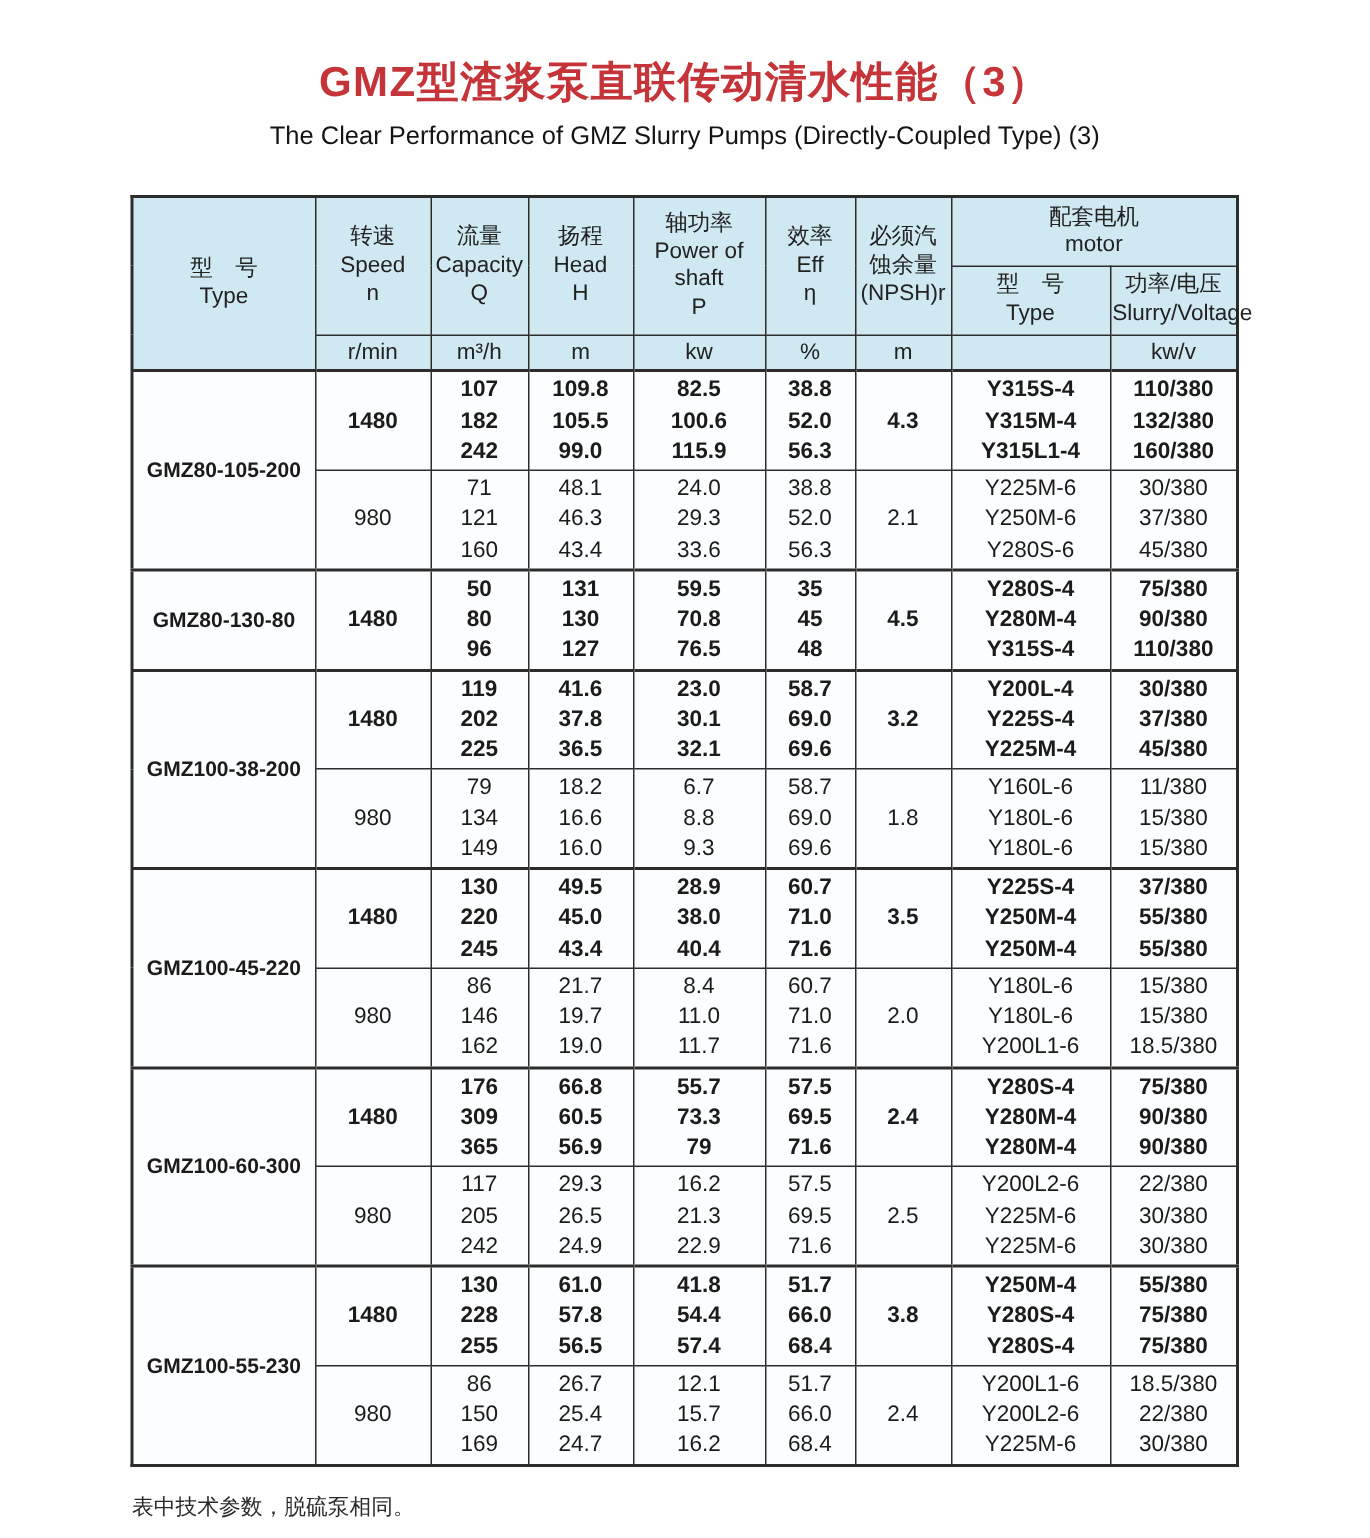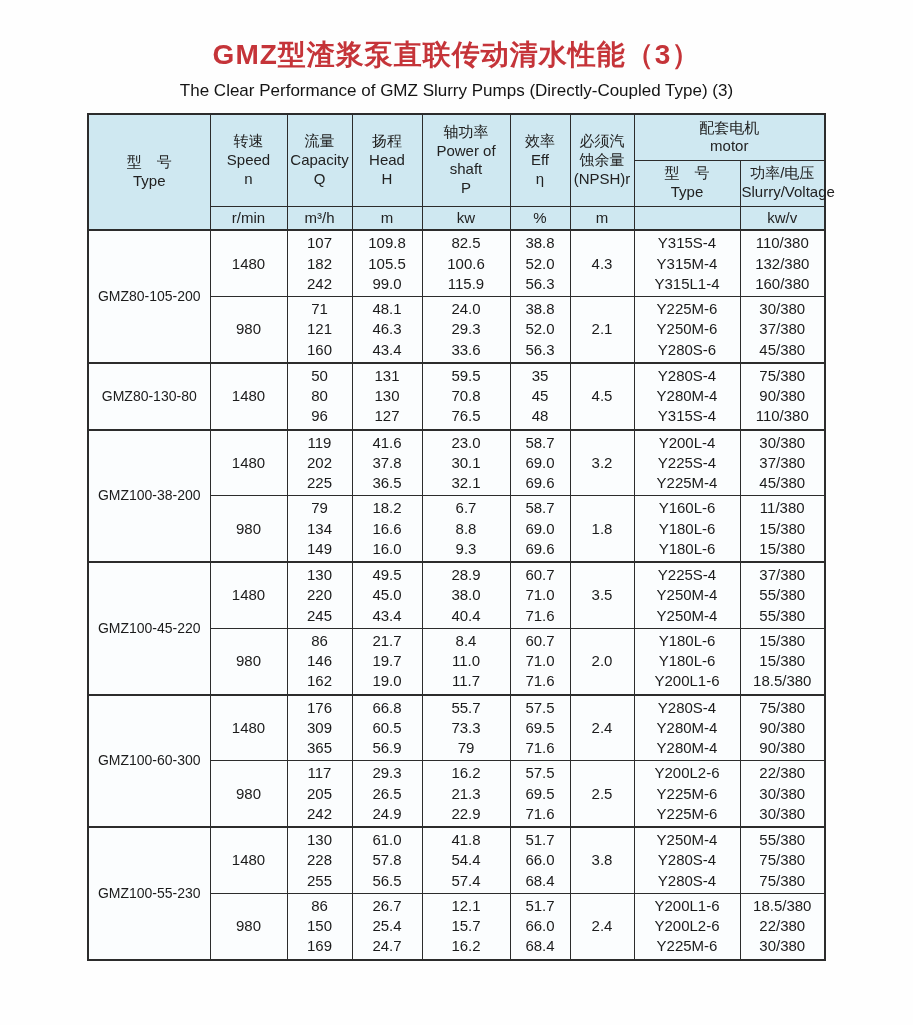--- a/index.html
+++ b/index.html
@@ -17,21 +17,21 @@
     text-align: center;
     font-size: 28px;
     font-weight: bold;
     letter-spacing: 1px;
     color: var(--title-red, #c53439);
   }
   .title-en {
     text-align: center;
     font-size: 17px;
     color: #141414;
-    margin-bottom: 12px;
+    margin-bottom: 29px;
   }
   table.perf-table {
     border-collapse: collapse;
     table-layout: fixed;
     width: 737px;
     margin: 0 auto;
     border: 2.5px solid var(--border, #2c2c2c);
     background: var(--cell-bg, #fbfdfe);
   }
   th, td {
@@ -48,21 +48,21 @@
     font-weight: normal;
     color: #222;
     line-height: 1.25;
   }
   tr.h-top th { height: 46px; }
   tr.h-sub th { height: 46px; }
   tr.unit-row th { height: 20px; }
   tbody tr { height: 63px; }
   tbody td { color: #1b1b1b; }
   td.c-type { font-size: 14px; padding: 0; letter-spacing: 0; }
-  tbody tr.group-start td { border-top: 2.5px solid var(--border, #2c2c2c); }
+  tbody tr.group-start td { border-top: 2.5px solid var(--border, #2c2c2c); font-weight: bold; }
   .footnote {
     width: 737px;
     margin: 17px auto 0 auto;
     text-align: left;
     font-size: 14.5px;
     color: #2a2a2a;
   }
 </style>
 </head>
 <body>
@@ -371,13 +371,14 @@
           <td class="c-num">Y200L1-6
 Y200L2-6
 Y225M-6</td>
           <td class="c-num">18.5/380
 22/380
 30/380</td>
         </tr>
       </tbody>
   </table>
 
+  <div class="footnote">表中技术参数，脱硫泵相同。</div>
 </div>
 
 </body></html>

